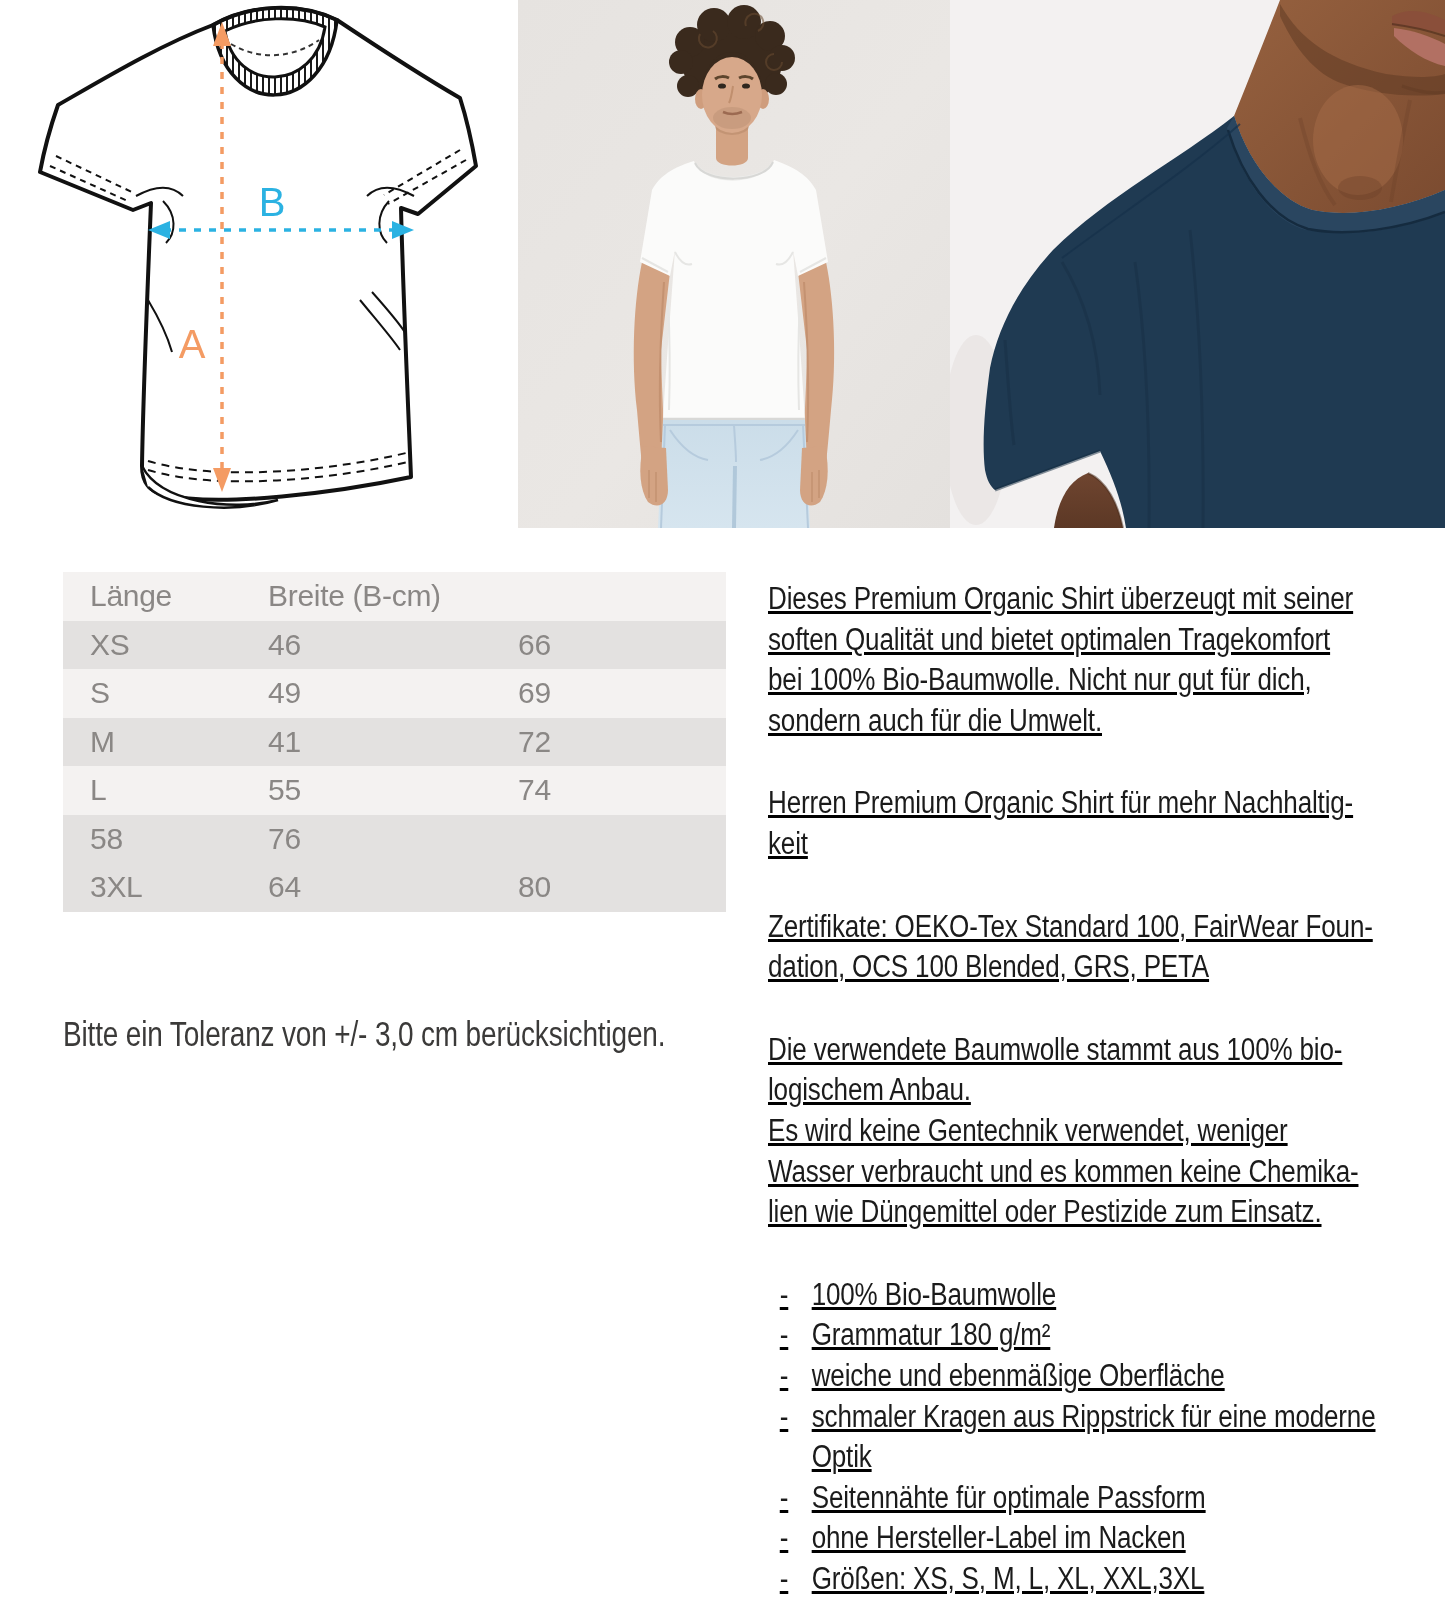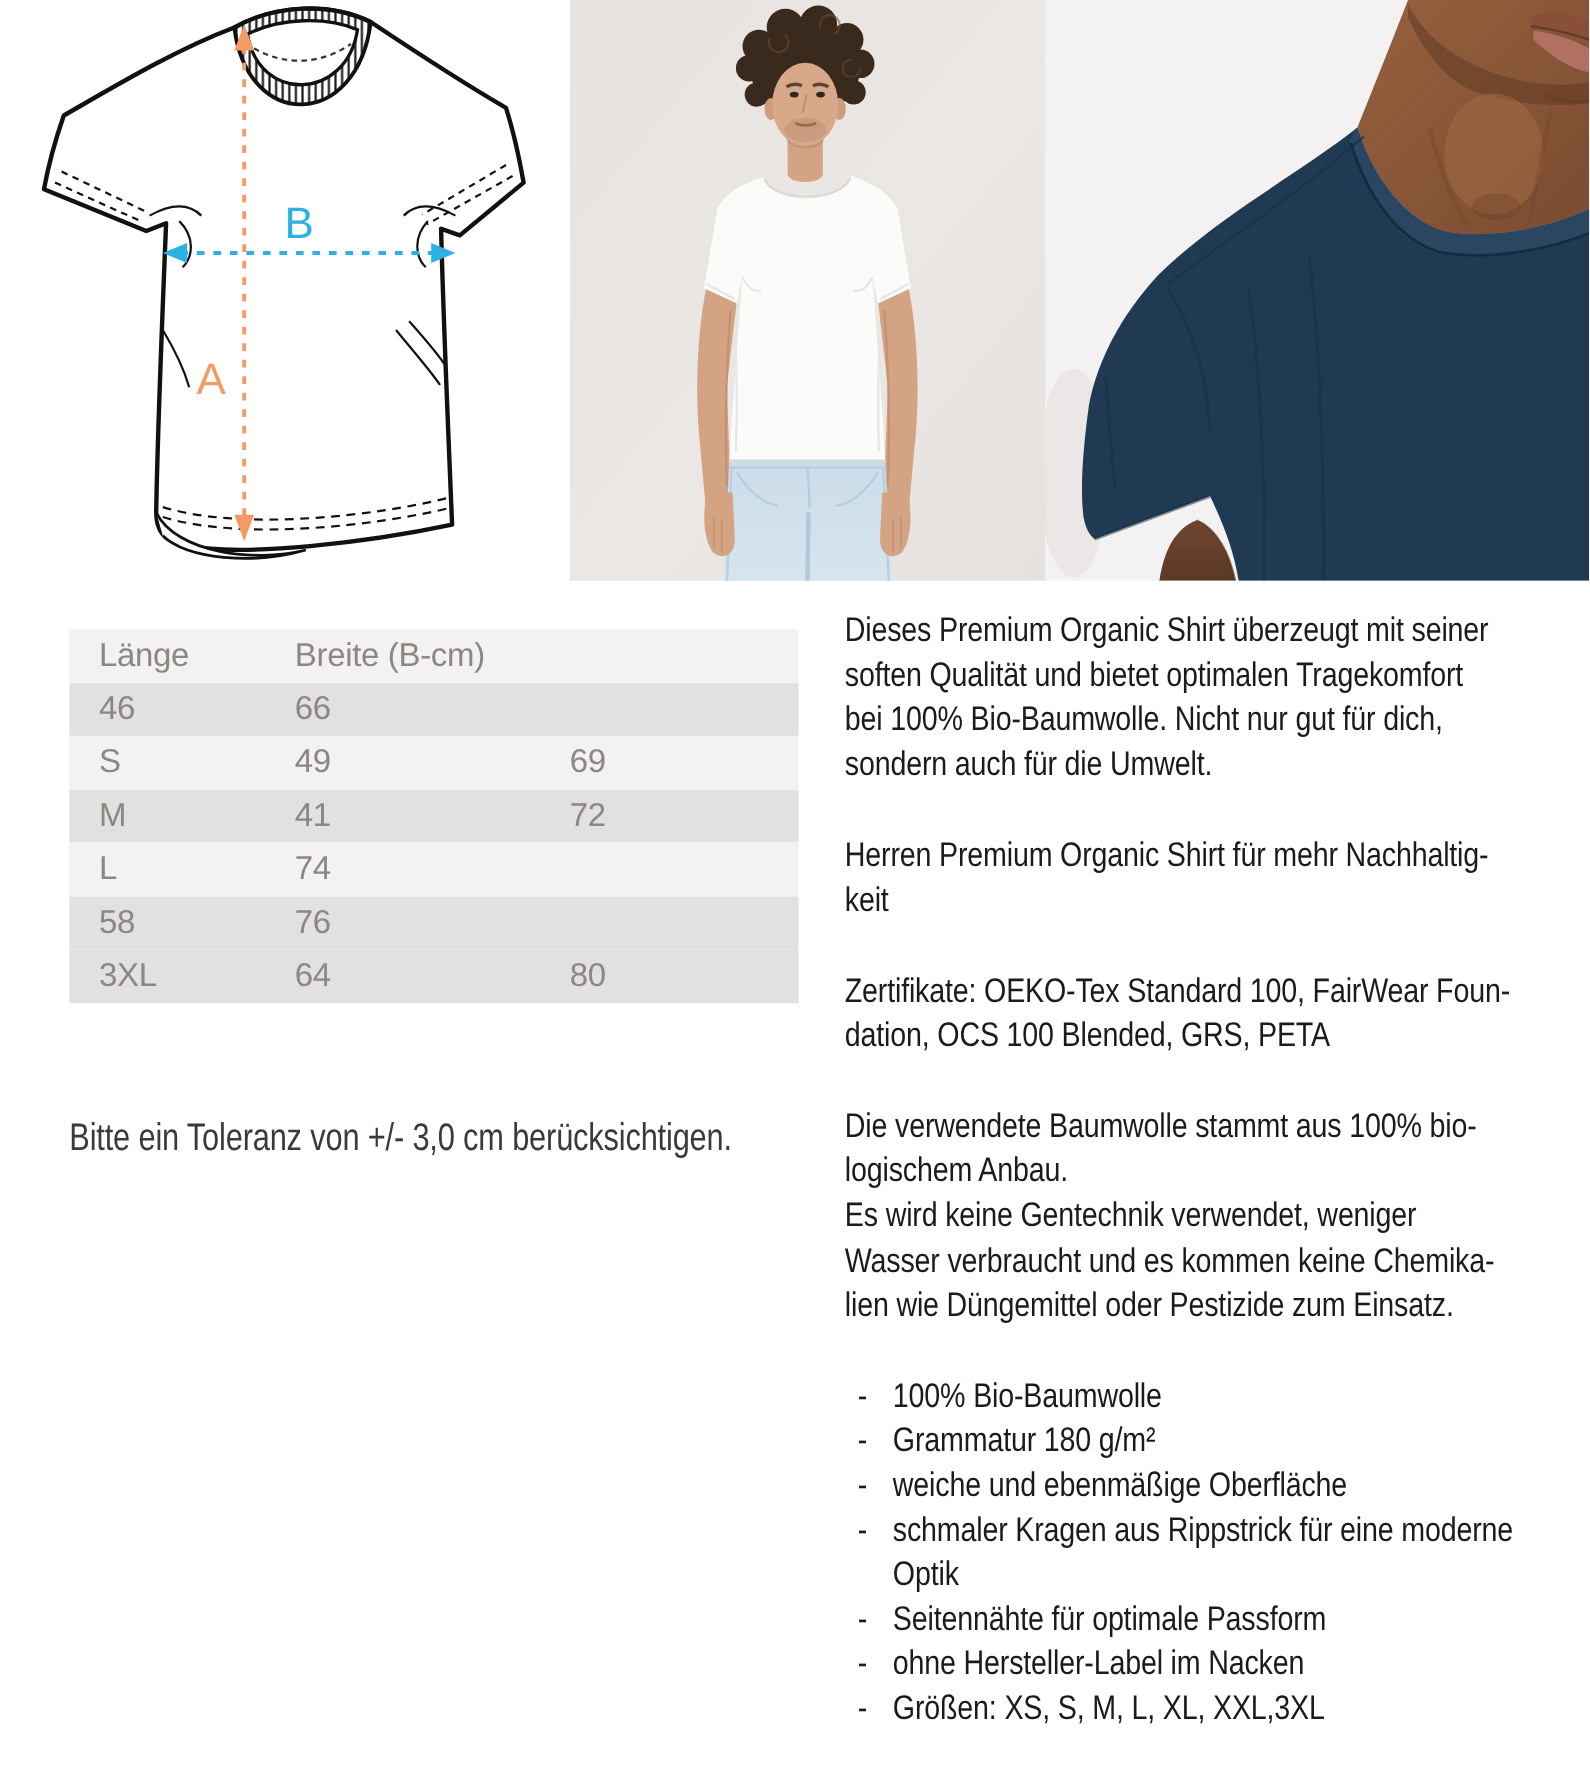--- a/index.html
+++ b/index.html
@@ -27,21 +27,21 @@
   .trow.dark  { background:#e3e1e0; }
 
   
   .tolerance {
     left:63px; top:1014px; width:820px;
     font-size:35px; color:#3b3a39; letter-spacing:-0.2px;
     transform:scaleX(0.80); transform-origin:left top; white-space:nowrap;
   }
 
   
-  .description { left:768px; top:553px; width:640px; }
+  .description { left:768px; top:579px; width:640px;text-decoration:underline; }
   .scalewrap {
     width:745px; transform:scaleX(0.84); transform-origin:left top;
     font-size:31px; line-height:40.6px; color:#1b1b1b; letter-spacing:-0.2px;
   }
   .para { margin:0 0 42px 0; }
   .dline { display:block; }
   .bullets { margin:0; }
   .bullet { display:flex; padding-left:14px; }
   .dash { width:38px; flex:none; }
   .btext { flex:1; }
@@ -242,35 +242,37 @@
       <path d="M138,473 C157,481 168,504 173,528" fill="none" stroke="#46291a" stroke-width="2" opacity="0.5"></path>
     </svg>
   </div>
 
   <div class="abs size-table">
     <div class="trow light">
       <span>Länge</span>
       <span>Breite (B-cm)</span>
     </div>
     <div class="trow dark">
+      <span>XS</span>
       <span>46</span>
       <span>66</span>
     </div>
     <div class="trow light">
       <span>S</span>
       <span>49</span>
       <span>69</span>
     </div>
     <div class="trow dark">
       <span>M</span>
       <span>41</span>
       <span>72</span>
     </div>
     <div class="trow light">
       <span>L</span>
+      <span>55</span>
       <span>74</span>
     </div>
     <div class="trow dark">
       <span>58</span>
       <span>76</span>
     </div>
     <div class="trow dark">
       <span>3XL</span>
       <span>64</span>
       <span>80</span>

